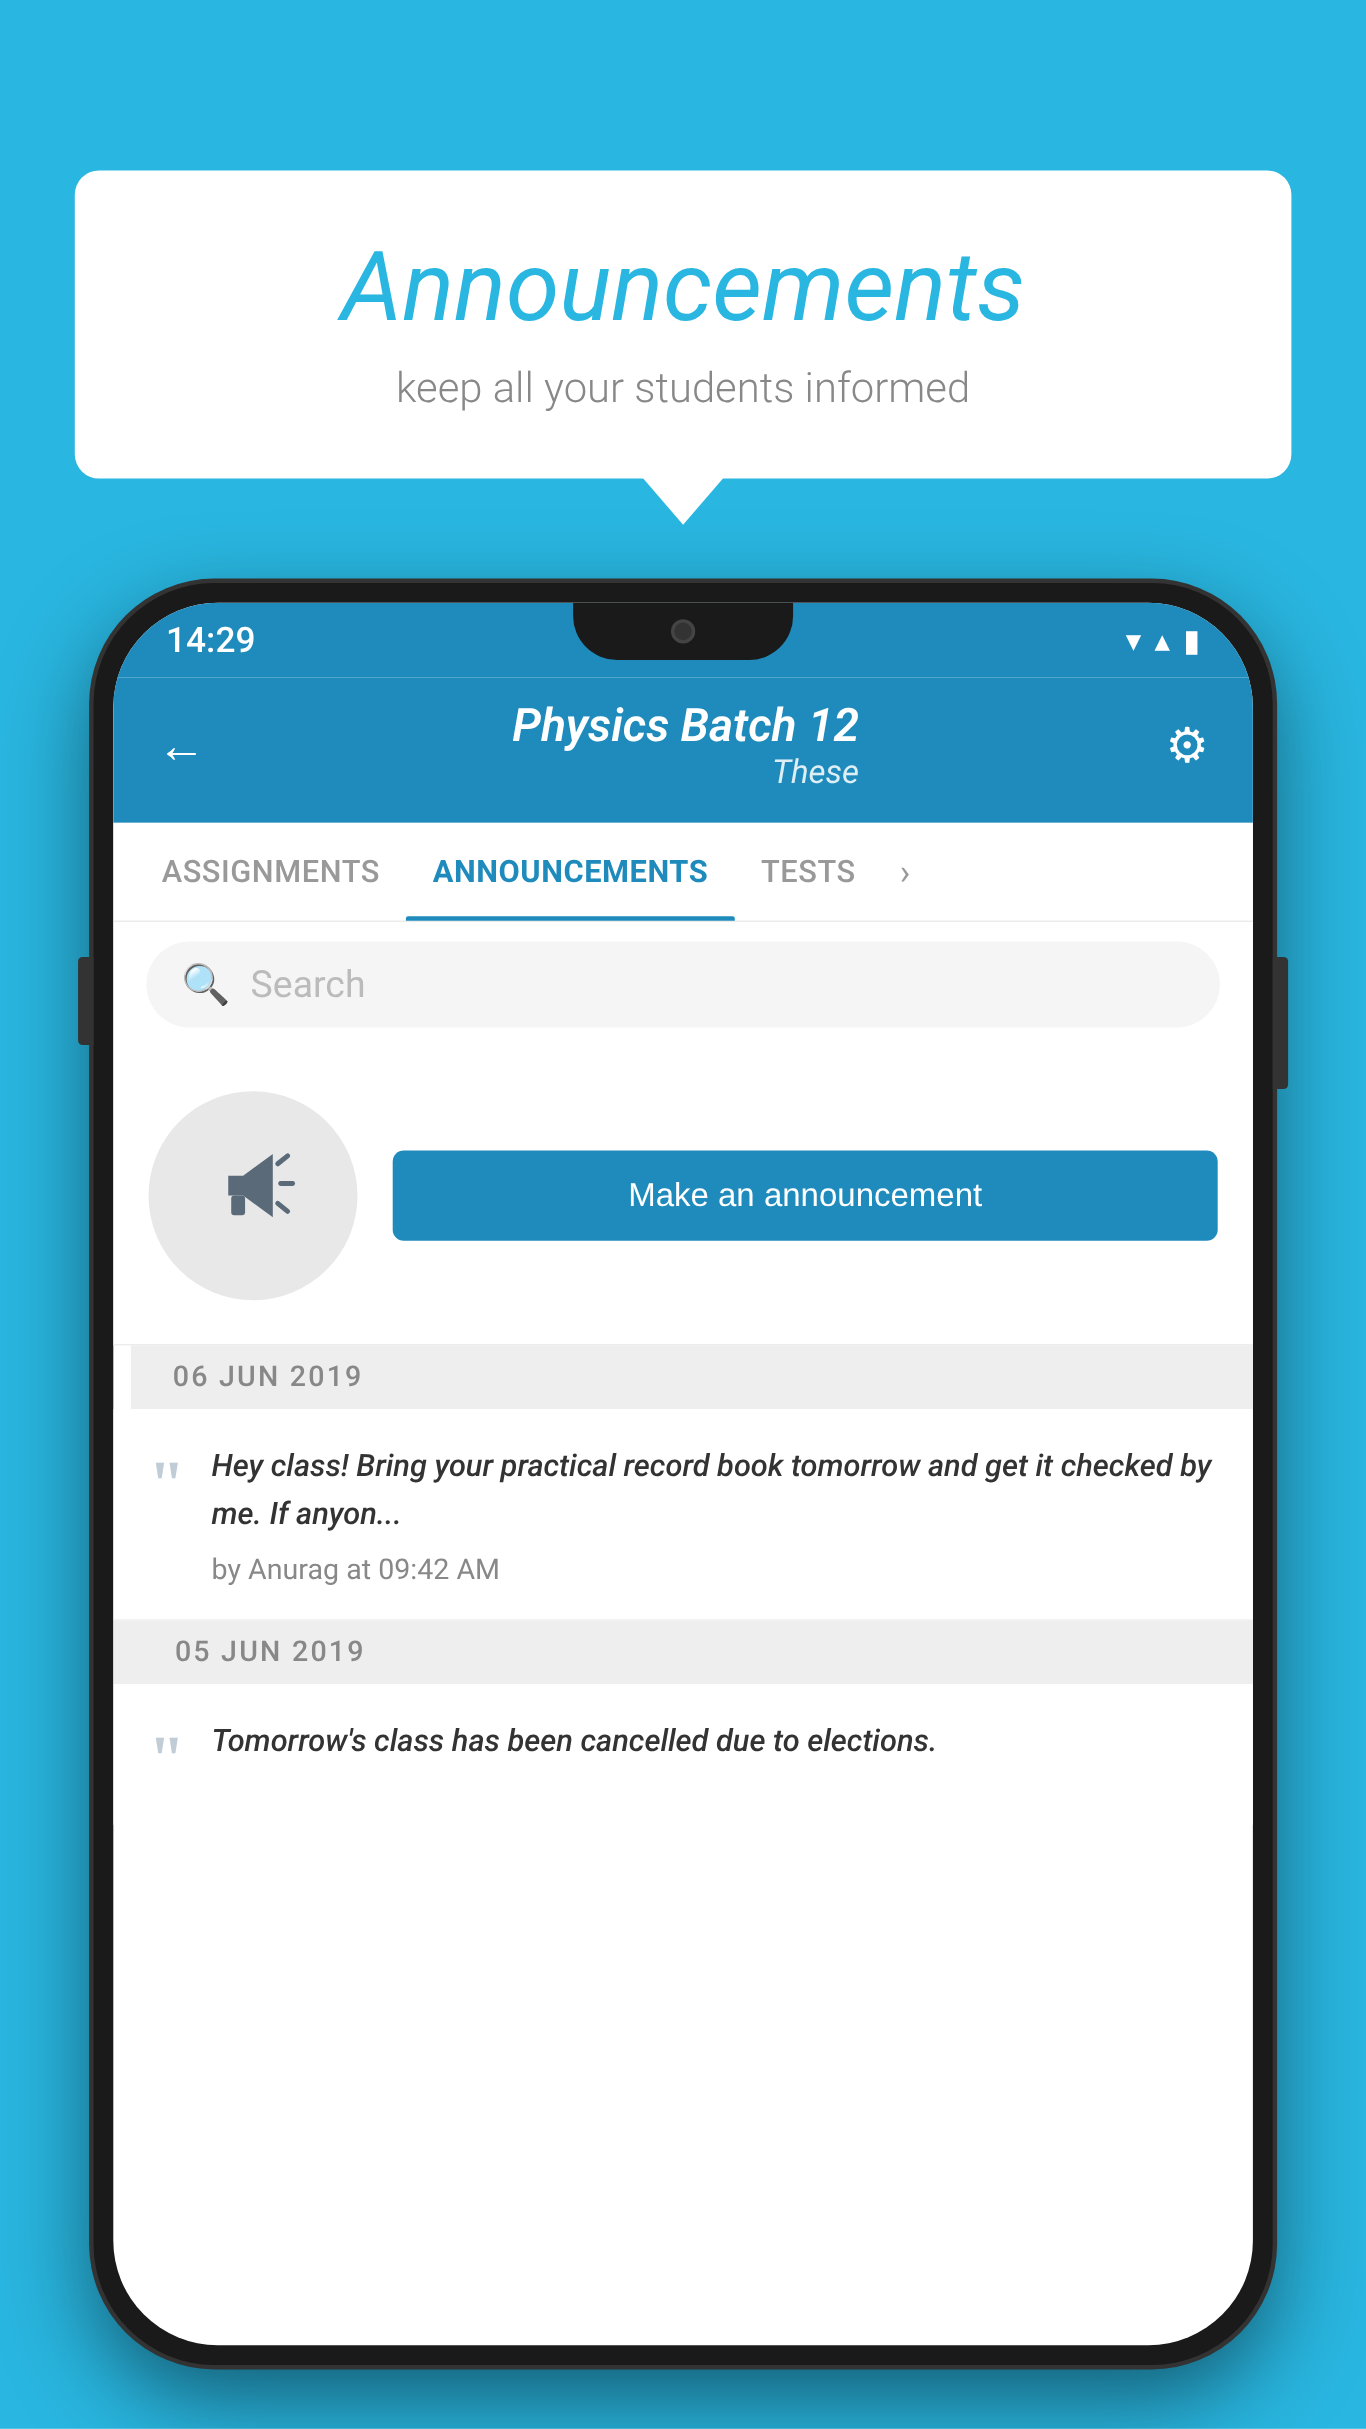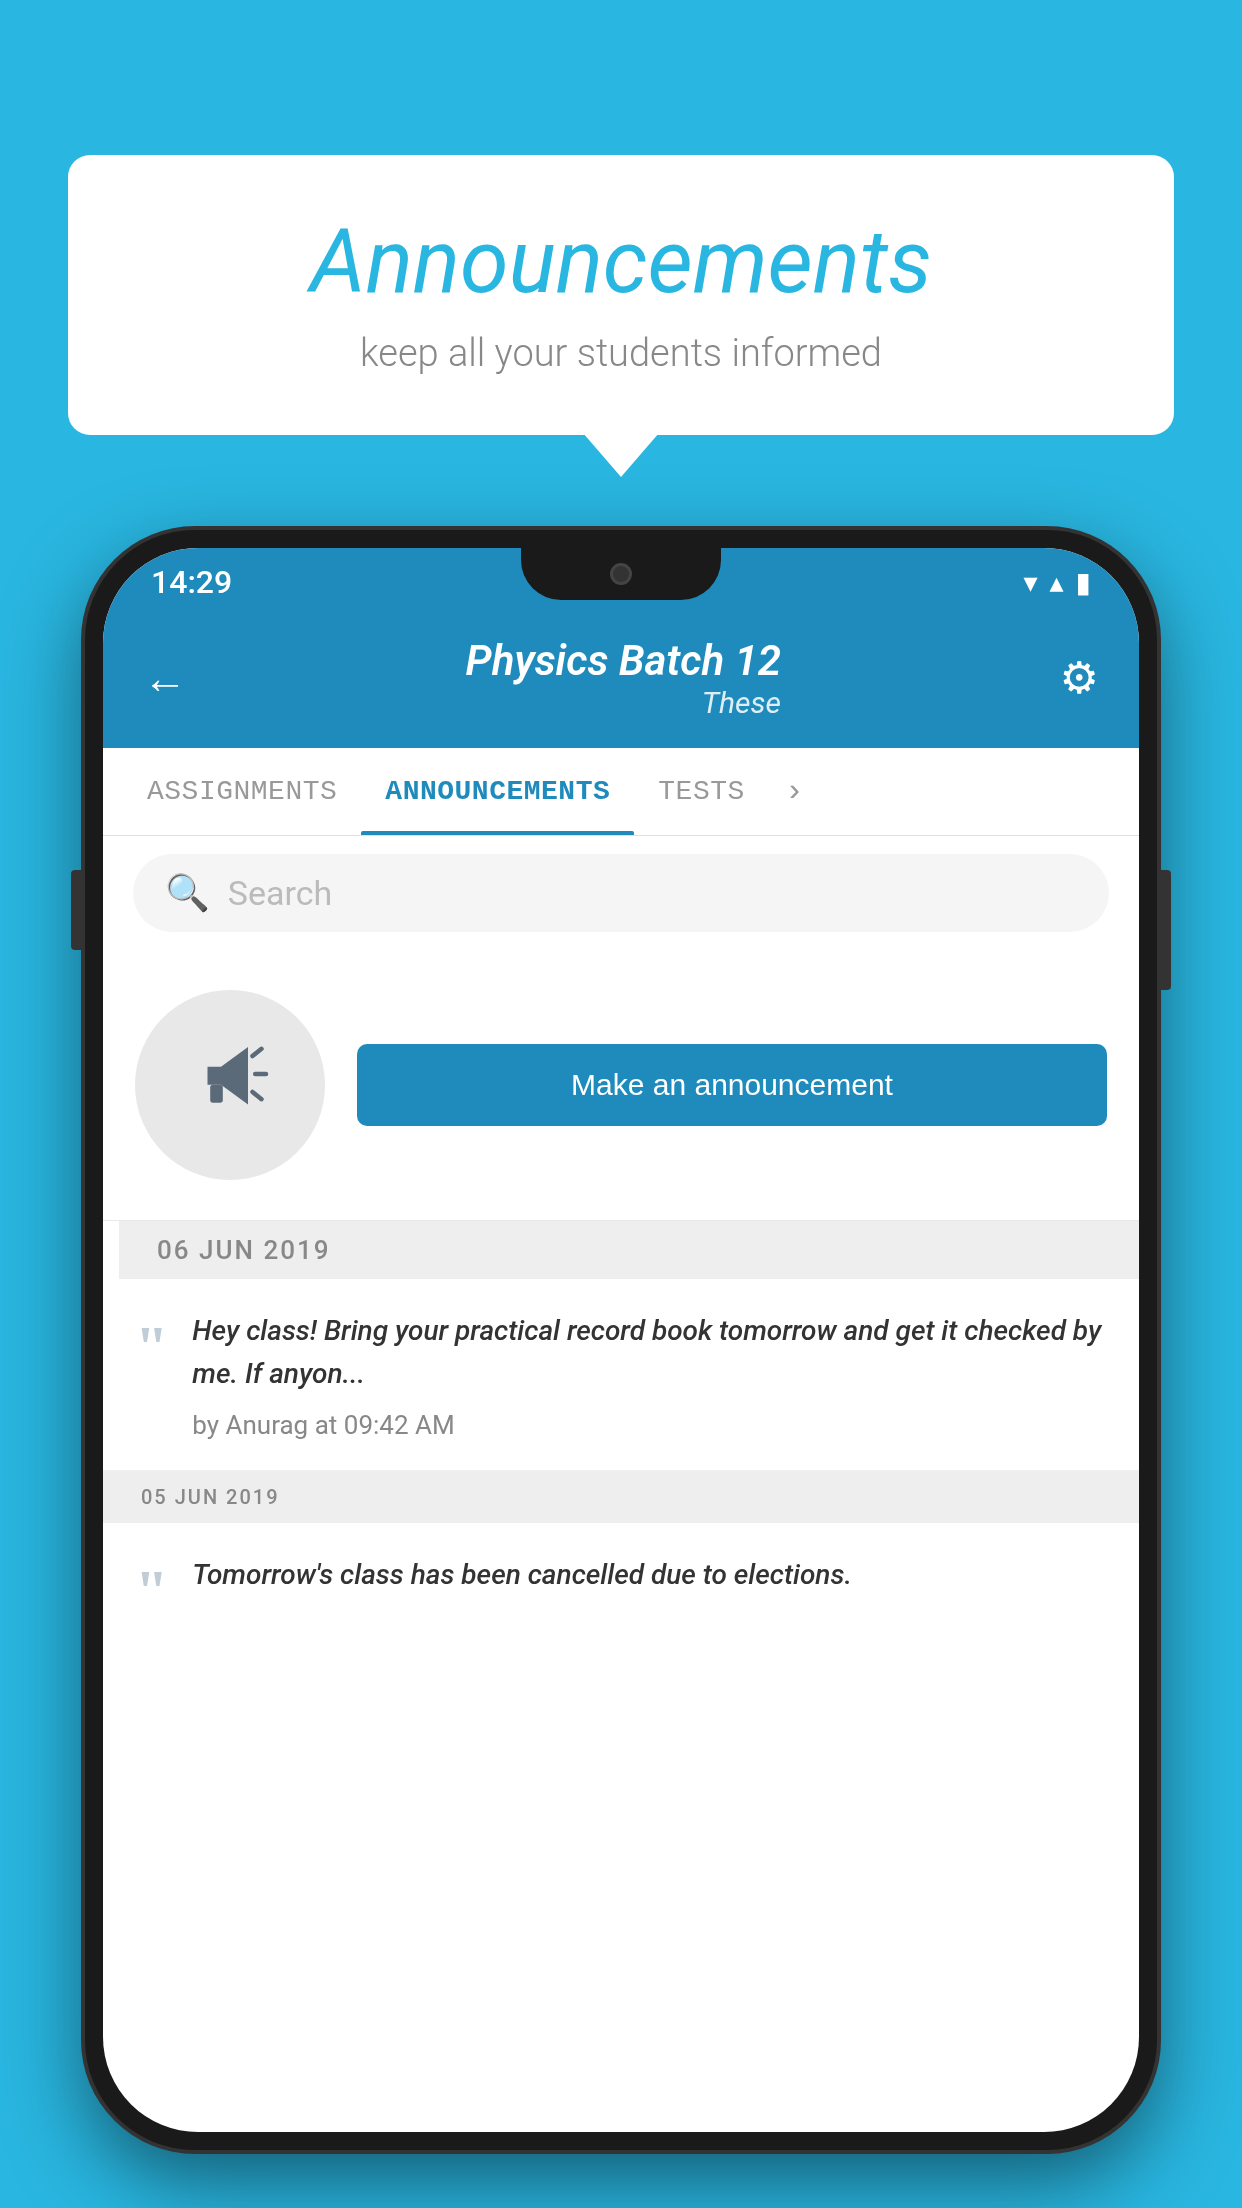--- a/index.html
+++ b/index.html
@@ -180,21 +180,20 @@
       cursor: pointer;
     }
 
     
     .tabs-bar {
       background: white;
       display: flex;
       align-items: center;
       border-bottom: 1px solid #e0e0e0;
       padding: 0 20px;
-      font-family: Liberation Mono, monospace;
     }
     .tab-item {
       padding: 28px 24px;
       font-size: 28px;
       font-weight: 500;
       color: #999;
       letter-spacing: 0.5px;
       cursor: pointer;
       position: relative;
       text-transform: uppercase;
@@ -326,23 +325,23 @@
       margin-bottom: 14px;
     }
     .announcement-meta {
       color: #888;
       font-size: 26px;
     }
 
     
     .date-separator-2 {
       background: #eeeeee;
-      padding: 14px 38px;
+      padding: 14px 56px;
       color: #888;
-      font-size: 20px;
+      font-size: 26px;
       font-weight: 500;
       letter-spacing: 2px;
     }
 
     
     .announcement-item-2 {
       background: white;
       padding: 30px 32px;
       display: flex;
       align-items: flex-start;

